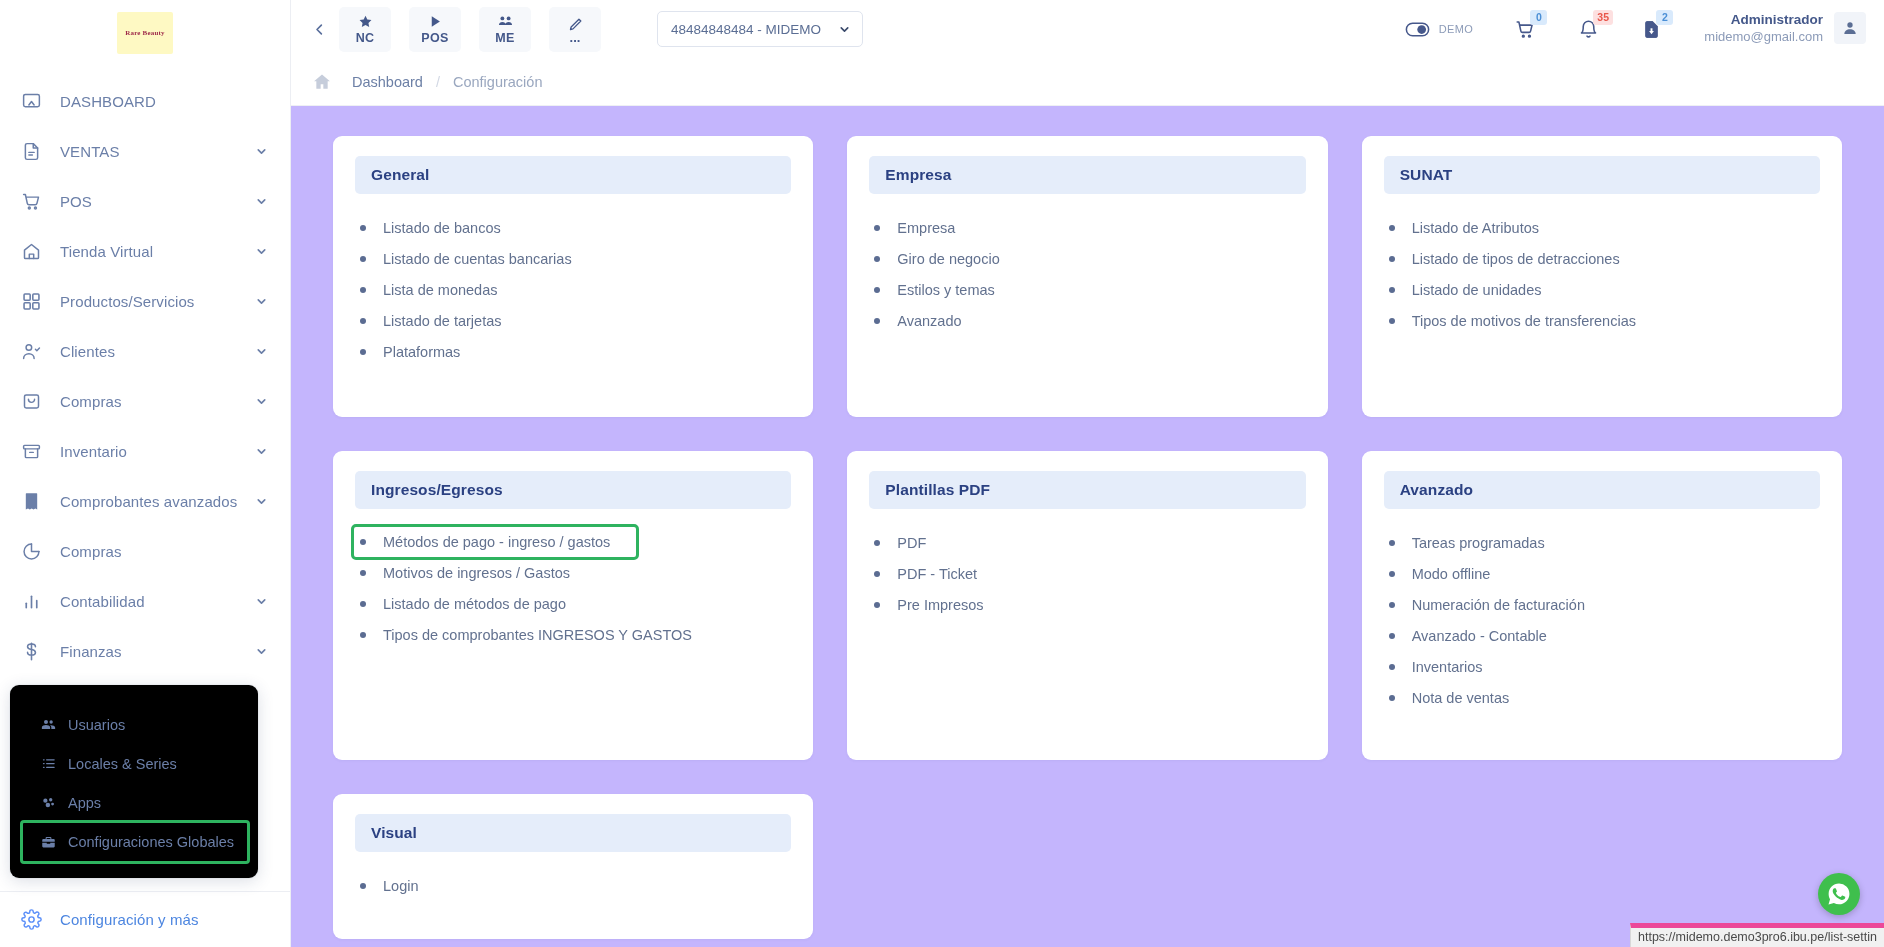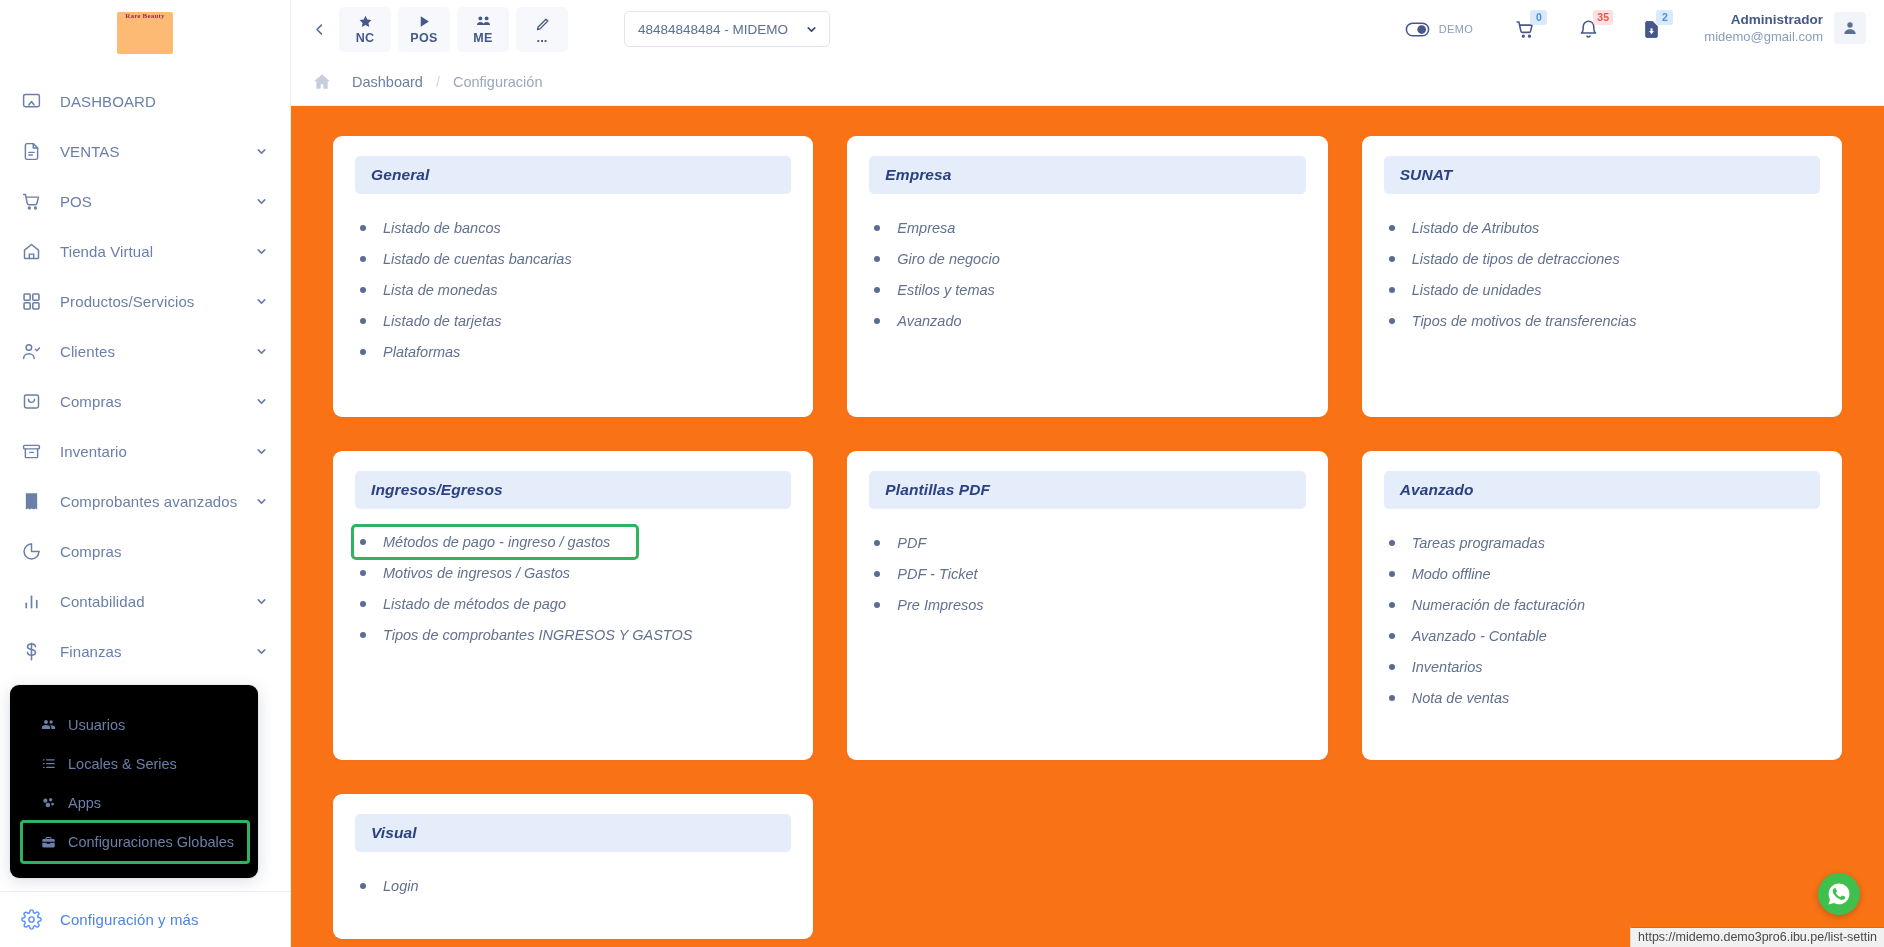--- a/index.html
+++ b/index.html
@@ -18,22 +18,22 @@
     background: #ffffff;
     border-right: 1px solid #eceef3;
     display: flex; flex-direction: column;
     position: relative; flex-shrink: 0;
   }
   .logo-wrap {
     height: 58px; display: flex; align-items: center; justify-content: center;
     padding-top: 8px;
   }
   .logo-box {
-    width: 56px; height: 42px; background: #fdba74;
-    display: flex; justify-content: center;
+    width: 56px; height: 42px; background: #fef9c3;
+    display: flex; align-items: center; justify-content: center;
     border-radius: 2px;
   }
   .logo-text {
     font-size: 7px; color: #9e2b4a; font-family: "Liberation Serif", serif;
     letter-spacing: .2px; white-space: nowrap; font-weight: 700;
   }
   .nav { flex: 1; padding-top: 18px; overflow: hidden; }
   .nav-item {
     display: flex; align-items: center; height: 50px;
     padding: 0 22px 0 18px; cursor: pointer; position: relative;
@@ -91,21 +91,21 @@
   .topbar {
     height: 58px; background: #ffffff;
     display: flex; align-items: center;
     padding: 0 18px 0 14px; flex-shrink: 0;
   }
   .collapse-btn {
     width: 28px; height: 30px; display: flex; align-items: center; justify-content: center;
     color: #5a6f9c; cursor: pointer; margin-right: 6px;
   }
   .collapse-btn svg { width: 15px; height: 15px; display: block; }
-  .qbtns { display: flex; gap: 7px; text-align: right; }
+  .qbtns { display: flex; gap: 18px; text-align: right; }
   .qbtn {
     width: 52px; height: 45px; background: #f6f8fb; border-radius: 5px;
     display: flex; flex-direction: column; align-items: center; justify-content: center;
     cursor: pointer; gap: 1px;
   }
   .qbtn .qi { color: #44588a; height: 17px; display:flex; align-items:center; }
   .qbtn .qi svg { width: 15px; height: 15px; display: block; }
   .qbtn .ql { font-size: 12.5px; font-weight: 700; color: #44588a; letter-spacing: .3px; }
   .qbtn .qd { font-size: 13px; font-weight: 700; color: #44588a; line-height: 8px; }
 
@@ -158,22 +158,21 @@
   }
   .bc-home { width: 26px; display:flex; align-items:center; justify-content:center; color: #c6cddb; }
   .bc-home svg { width: 20px; height: 20px; display: block; }
   .bc-link { font-size: 14.5px; color: #6d80a6; margin-left: 17px; cursor: pointer; }
   .bc-sep { font-size: 14.5px; color: #d2d8e4; margin: 0 13px; }
   .bc-cur { font-size: 14.5px; color: #9aa7bf; }
 
   
   .content {
     flex: 1; overflow: hidden; padding: 30px 42px 0 42px;
-    background: #f97316;
-    font-style: italic;
+    background: #c4b5fd;
   }
   .grid {
     display: grid; grid-template-columns: repeat(3, 1fr);
     gap: 34px 34px;
   }
   .card {
     background: #ffffff; border-radius: 9px;
     box-shadow: 0 1px 3px rgba(60,80,120,.055);
     padding: 20px 22px 22px 22px;
     min-height: 0;
@@ -210,21 +209,21 @@
     width: 42px; height: 42px; border-radius: 50%;
     background: #3fbf4d;
     display: flex; align-items: center; justify-content: center;
     box-shadow: 0 2px 7px rgba(0,0,0,.22); cursor: pointer; z-index: 30;
   }
   .wa-fab svg { width: 26px; height: 26px; display: block; fill: #ffffff; }
 
   
   .statusbar {
     position: absolute; right: 0; bottom: 0;
-    background: #f1f1f1; border-top: 1px solid #ec4899; border-left: 1px solid #d8d8d8;
+    background: #f1f1f1; border-top: 5px solid #ec4899; border-left: 1px solid #d8d8d8;
     font-size: 12.5px; color: #4a4a4a; padding: 2px 7px 3px 7px;
     font-family: "Liberation Sans", sans-serif; z-index: 60;
     max-width: 420px; overflow: hidden; white-space: nowrap;
   }
 </style>
 </head>
 <body>
 
 <div class="app">
 

